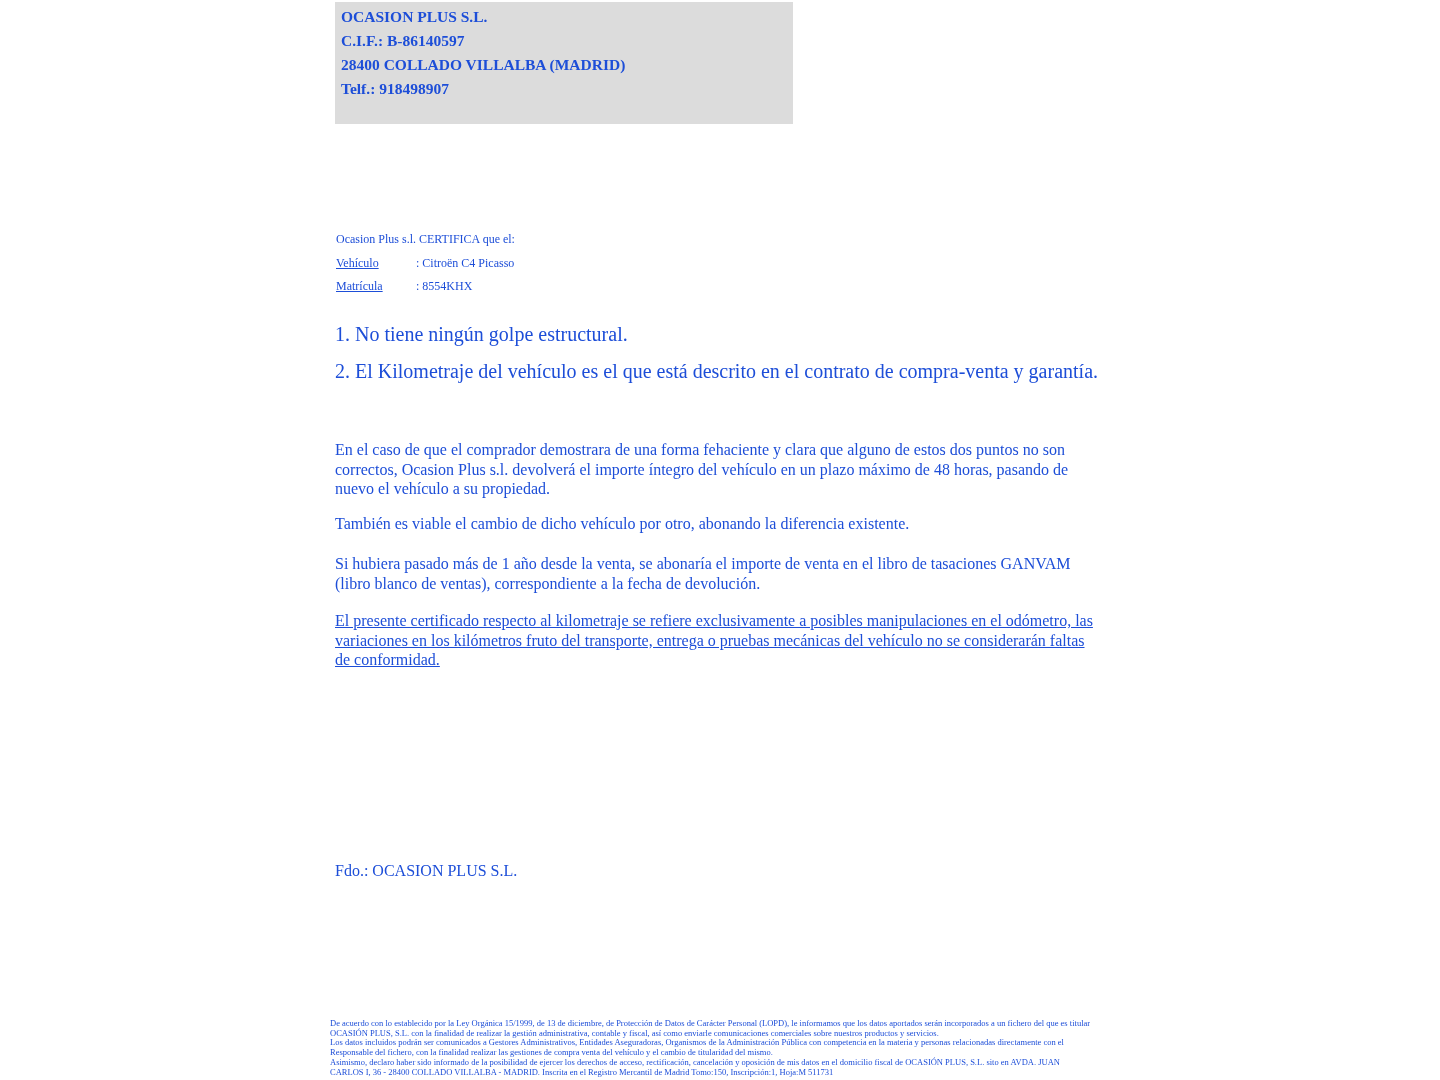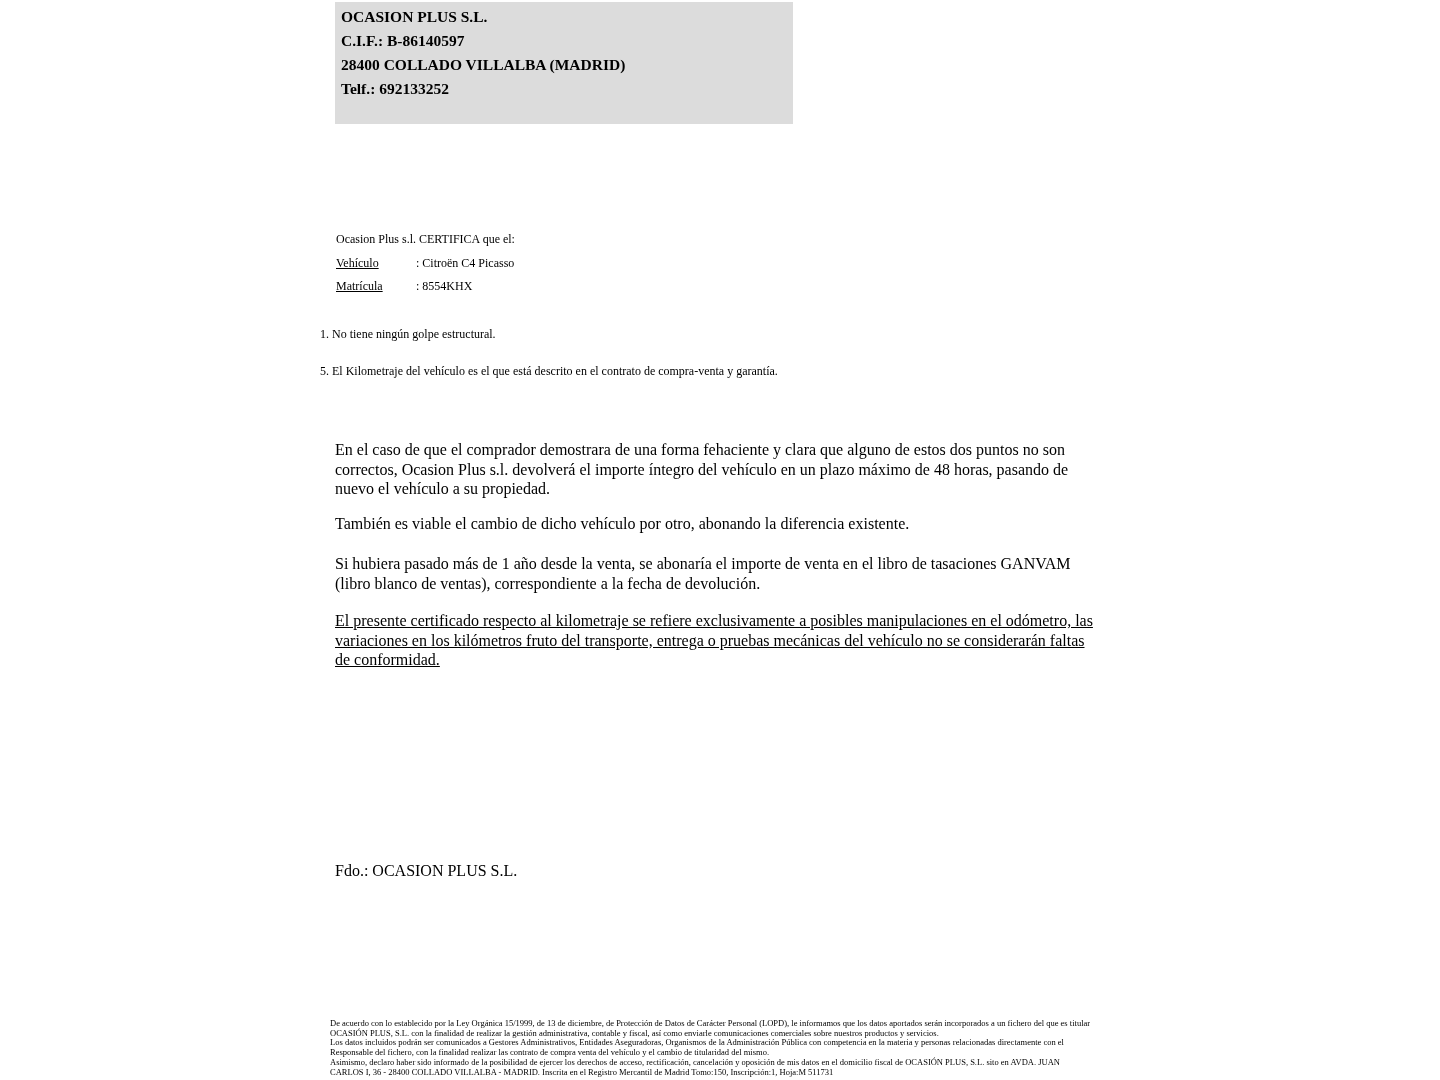--- a/index.html
+++ b/index.html
@@ -6,21 +6,21 @@
     margin: 0;
     padding: 0;
     background: #ffffff;
   }
   .page {
     position: relative;
     width: 1440px;
     height: 1080px;
     background: #ffffff;
     font-family: "Liberation Serif", "DejaVu Serif", serif;
-    color: #000000;
+    color: #1d4ed8;
     overflow: hidden;
   }
   .header-box {
     position: absolute;
     left: 335px;
     top: 2px;
     width: 458px;
     height: 122px;
     background: #dcdcdc;
     padding: 3px 0 0 6px;
@@ -46,23 +46,23 @@
   }
   .cert-row .lbl {
     display: inline-block;
     width: 80px;
   }
   .cert-row .lbl .u {
     text-decoration: underline;
   }
   .point {
     position: absolute;
-    left: 320px;
+    left: 335px;
     width: 770px;
-    font-size: 12px;
+    font-size: 20px;
     line-height: 19.5px;
   }
   .para {
     position: absolute;
     left: 335px;
     width: 762px;
     font-size: 16px;
     line-height: 19.5px;
   }
   .signature {
@@ -85,46 +85,46 @@
 </style>
 </head>
 <body>
 
 <div class="page">
 
   <div class="header-box">
     <div>OCASION PLUS S.L.</div>
     <div>C.I.F.: B-86140597</div>
     <div>28400 COLLADO VILLALBA (MADRID)</div>
-    <div>Telf.: 692133252</div>
+    <div>Telf.: 918498907</div>
   </div>
 
 
   <div class="cert-block">
     <div>Ocasion Plus s.l. CERTIFICA que el:</div>
     <div class="cert-row">
       <span class="lbl"><span class="u">Vehículo</span></span><span>: Citroën C4 Picasso</span>
     </div>
     <div class="cert-row">
       <span class="lbl"><span class="u">Matrícula</span></span><span>: 8554KHX</span>
     </div>
   </div>
 
   <div class="point" style="top:325px;">1. No tiene ningún golpe estructural.</div>
-  <div class="point" style="top:362px;">5. El Kilometraje del vehículo es el que está descrito en el contrato de compra-venta y garantía.</div>
+  <div class="point" style="top:362px;">2. El Kilometraje del vehículo es el que está descrito en el contrato de compra-venta y garantía.</div>
 
   <div class="para" style="top:440px;">En el caso de que el comprador demostrara de una forma fehaciente y clara que alguno de estos dos puntos no son correctos, Ocasion Plus s.l. devolverá el importe íntegro del vehículo en un plazo máximo de 48 horas, pasando de nuevo el vehículo a su propiedad.</div>
   <div class="para" style="top:514px;">También es viable el cambio de dicho vehículo por otro, abonando la diferencia existente.</div>
   <div class="para" style="top:554px;">Si hubiera pasado más de 1 año desde la venta, se abonaría el importe de venta en el libro de tasaciones GANVAM (libro blanco de ventas), correspondiente a la fecha de devolución.</div>
   <div class="para" style="top:611px;text-decoration:underline;">El presente certificado respecto al kilometraje se refiere exclusivamente a posibles manipulaciones en el odómetro, las variaciones en los kilómetros fruto del transporte, entrega o pruebas mecánicas del vehículo no se considerarán faltas de conformidad.</div>
 
   <div class="signature">Fdo.: OCASION PLUS S.L.</div>
 
   <div class="footer">
     <div>De acuerdo con lo establecido por la Ley Orgánica 15/1999, de 13 de diciembre, de Protección de Datos de Carácter Personal (LOPD), le informamos que los datos aportados serán incorporados a un fichero del que es titular</div>
     <div>OCASIÓN PLUS, S.L. con la finalidad de realizar la gestión administrativa, contable y fiscal, así como enviarle comunicaciones comerciales sobre nuestros productos y servicios.</div>
     <div>Los datos incluidos podrán ser comunicados a Gestores Administrativos, Entidades Aseguradoras, Organismos de la Administración Pública con competencia en la materia y personas relacionadas directamente con el</div>
-    <div>Responsable del fichero, con la finalidad realizar las contrato de compra venta del vehículo y el cambio de titularidad del mismo.</div>
+    <div>Responsable del fichero, con la finalidad realizar las gestiones de compra venta del vehículo y el cambio de titularidad del mismo.</div>
     <div>Asimismo, declaro haber sido informado de la posibilidad de ejercer los derechos de acceso, rectificación, cancelación y oposición de mis datos en el domicilio fiscal de OCASIÓN PLUS, S.L. sito en AVDA. JUAN</div>
     <div>CARLOS I, 36 - 28400 COLLADO VILLALBA - MADRID. Inscrita en el Registro Mercantil de Madrid Tomo:150, Inscripción:1, Hoja:M 511731</div>
   </div>
 
 </div>
 
 </body></html>

